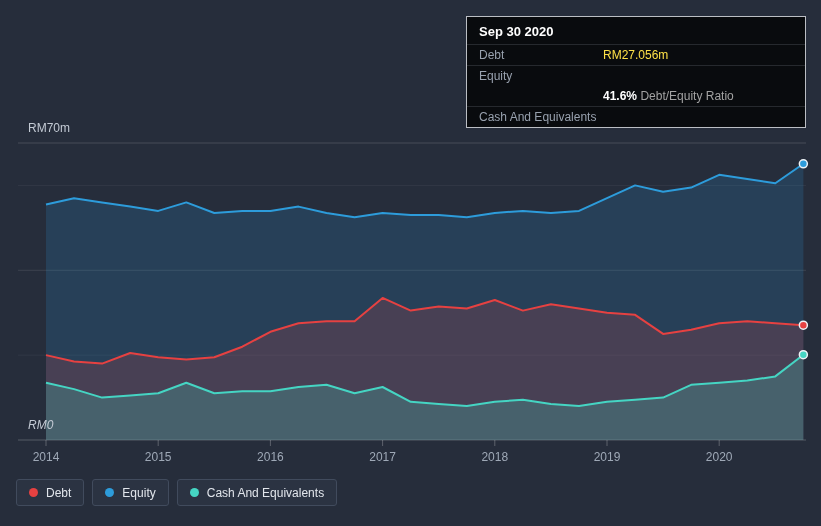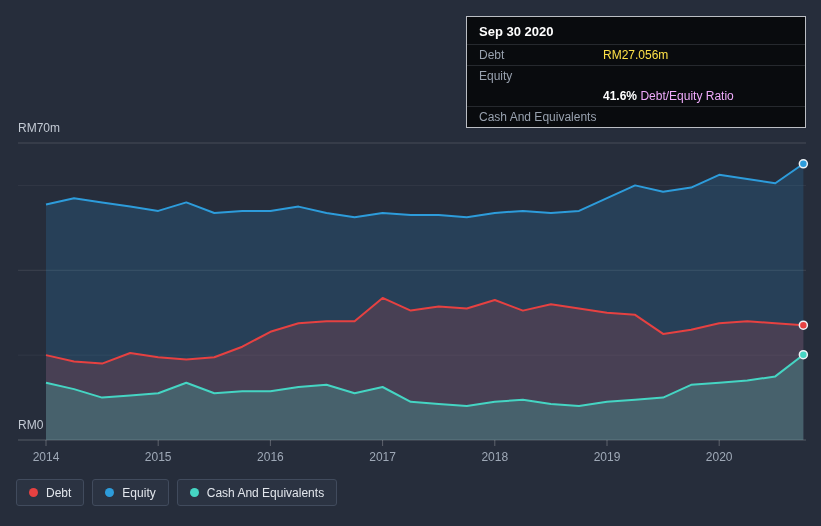--- a/index.html
+++ b/index.html
@@ -15,26 +15,26 @@
     position:absolute;left:466px;top:16px;width:340px;box-sizing:border-box;
     background:#090b0e;border:1px solid rgba(218,222,228,0.85);
     color:#ffffff;font-size:12px;z-index:5;
   }
   .tt-header{padding:7px 12px 5px;font-weight:bold;font-size:13px;color:#ffffff;}
   .tt-row{display:flex;align-items:center;padding:3px 12px;border-top:1px solid #26292e;}
   .tt-row.no-line{border-top:none;}
   .tt-label{width:124px;flex-shrink:0;color:#98a1ae;white-space:nowrap;}
   .tt-value{flex:1;white-space:nowrap;}
   .tt-ratio-val{font-weight:bold;color:#ffffff;}
-  .tt-ratio-label{color:#f0abfc;}
+  .tt-ratio-label{color:#a3a3a3;}
 
   
-  .y-label{position:absolute;left:18px;color:#c3cad4;font-size:12px;line-height:14px;}
+  .y-label{position:absolute;left:28px;color:#c3cad4;font-size:12px;line-height:14px;}
   .y-label.top{top:121px;}
-  .y-label.bottom{top:418px;}
+  .y-label.bottom{top:418px;font-style:italic;}
 
   
   .legend{position:absolute;left:16px;top:479px;display:flex;gap:8px;}
   .legend-btn{
     display:flex;align-items:center;gap:8px;height:27px;padding:0 12px;
     background:#2b3342;border:1px solid #414b5d;border-radius:3px;
     color:#e2e6ec;font-size:12px;cursor:pointer;box-sizing:border-box;
   }
   .dot{width:9px;height:9px;border-radius:50%;flex-shrink:0;}
 </style>

